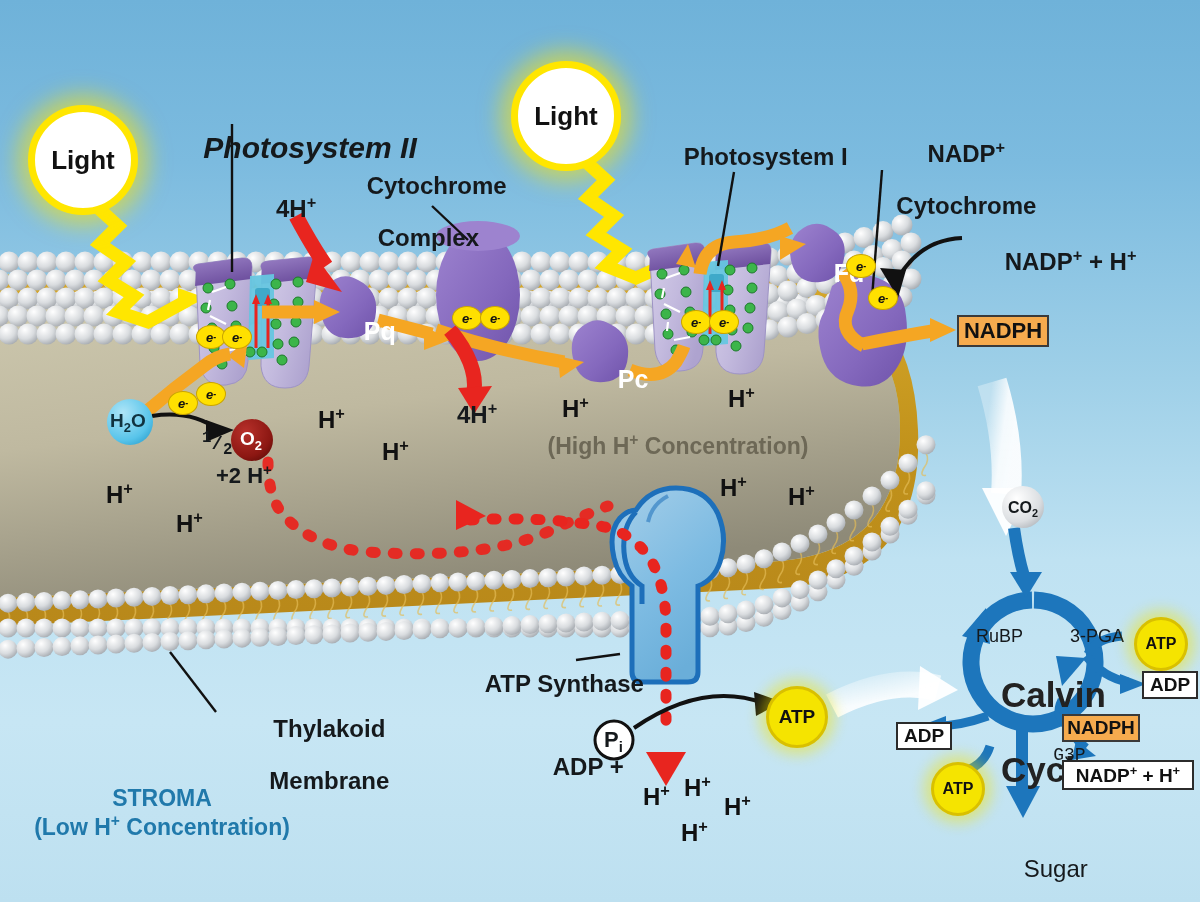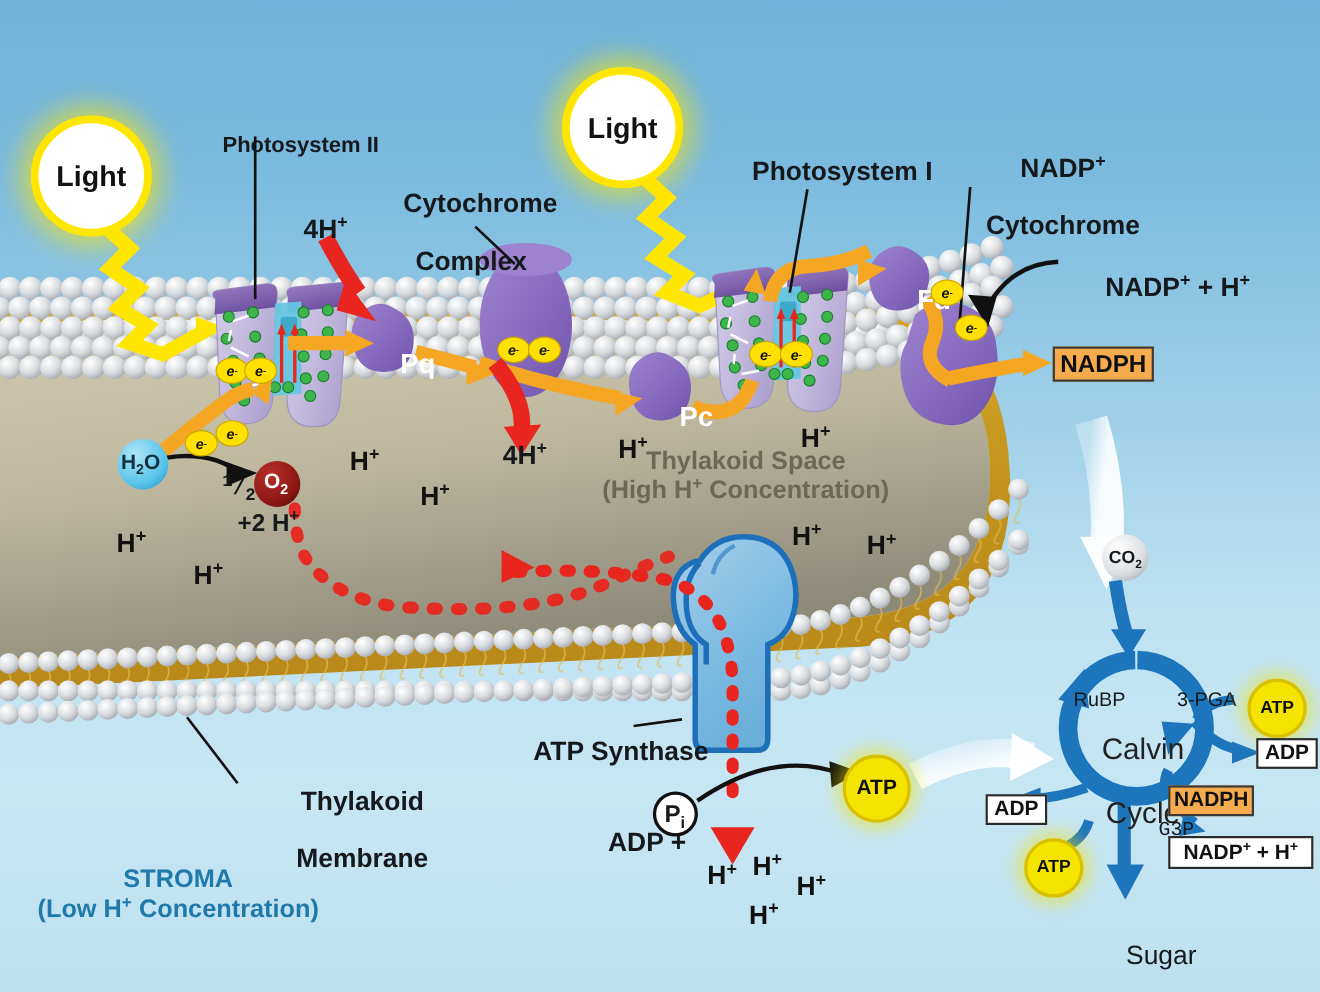--- a/index.html
+++ b/index.html
@@ -911,21 +911,21 @@
     <circle cx="614" cy="740" r="19" fill="#fff" stroke="#111" stroke-width="3"></circle>
   </svg>
 
   <div class="lightball" style="left:28px;top:105px;width:96px;height:96px;font-size:26px;">
     <span>Light</span>
   </div>
   <div class="lightball" style="left:511px;top:61px;width:96px;height:96px;font-size:26px;">
     <span>Light</span>
   </div>
 
-  <div class="lbl" style="left:180px;top:100px;font-size:20px;">
+  <div class="lbl" style="left:170px;top:100px;font-size:30px;font-style:italic;">
     <span>Photosystem II</span>
   </div>
 
   <div class="lbl ctr" style="left:340px;top:147px;width:150px;font-size:24px;">
     <span>Cytochrome</span><br>
     <span>Complex</span>
   </div>
 
   <div class="lbl" style="left:657px;top:118px;font-size:24px;">
     <span>Photosystem I</span>
@@ -965,21 +965,21 @@
   <div class="eneg" style="left:681px;top:310px;width:28px;height:22px;font-size:13px;">e<span class="sup">-</span></div>
   <div class="eneg" style="left:709px;top:310px;width:28px;height:22px;font-size:13px;">e<span class="sup">-</span></div>
   <div class="eneg" style="left:846px;top:254px;width:28px;height:22px;font-size:13px;">e<span class="sup">-</span></div>
   <div class="eneg" style="left:868px;top:286px;width:28px;height:22px;font-size:13px;">e<span class="sup">-</span></div>
 
   <div class="badge bx-orange" style="left:957px;top:315px;width:92px;height:32px;font-size:22px;">
     <span>NADPH</span>
   </div>
 
   <div class="ts-label" style="left:528px;top:406px;width:300px;font-size:23px;">
-    <span>Thylakoid Space</span><br>
+    <br>
     <span>(High H<span class="sup">+</span> Concentration)</span>
   </div>
 
   <div class="hplus" style="left:318px;top:404px;font-size:24px;">H<span class="sup">+</span></div>
   <div class="hplus" style="left:382px;top:436px;font-size:24px;">H<span class="sup">+</span></div>
   <div class="hplus" style="left:106px;top:479px;font-size:24px;">H<span class="sup">+</span></div>
   <div class="hplus" style="left:176px;top:508px;font-size:24px;">H<span class="sup">+</span></div>
   <div class="hplus" style="left:562px;top:393px;font-size:24px;">H<span class="sup">+</span></div>
   <div class="hplus" style="left:728px;top:383px;font-size:24px;">H<span class="sup">+</span></div>
   <div class="hplus" style="left:720px;top:472px;font-size:24px;">H<span class="sup">+</span></div>
@@ -1008,21 +1008,21 @@
   <div class="hplus" style="left:724px;top:791px;font-size:24px;">H<span class="sup">+</span></div>
   <div class="hplus" style="left:681px;top:817px;font-size:24px;">H<span class="sup">+</span></div>
 
   <div class="stroma-label" style="left:12px;top:785px;width:300px;font-size:23px;">
     <span>STROMA</span><br>
     <span>(Low H<span class="sup">+</span> Concentration)</span>
   </div>
 
   <div class="lbl" style="left:1008px;top:499px;font-size:16px;">CO<span class="sub">2</span></div>
 
-  <div class="lbl ctr" style="left:962px;top:638px;width:124px;font-size:27px;color:#222;font-weight:normal;">
+  <div class="lbl ctr" style="left:962px;top:638px;width:124px;font-size:35px;color:#222;font-weight:bold;">
     <span>Calvin</span><br>
     <span>Cycle</span>
   </div>
 
   <div class="lbl" style="left:956px;top:608px;font-size:18px;font-weight:normal;">
     <span>RuBP</span></div>
   <div class="lbl" style="left:1050px;top:608px;font-size:18px;font-weight:normal;">
     <span>3-PGA</span></div>
   <div class="lbl" style="left:1010px;top:727px;font-size:18px;font-weight:normal;font-family:Liberation Mono, monospace;">
     <span>G3P</span></div>

